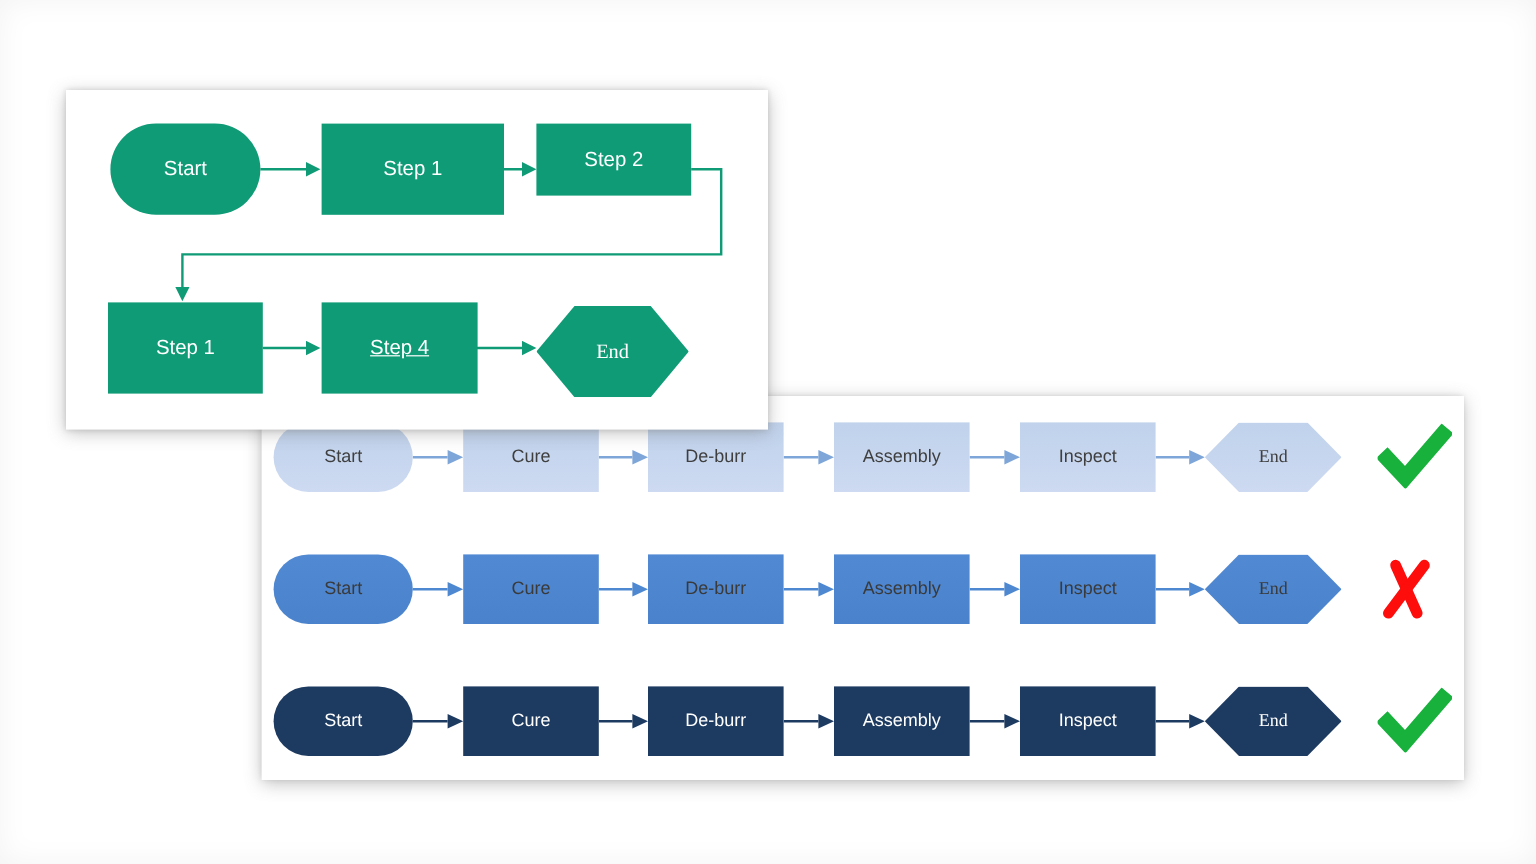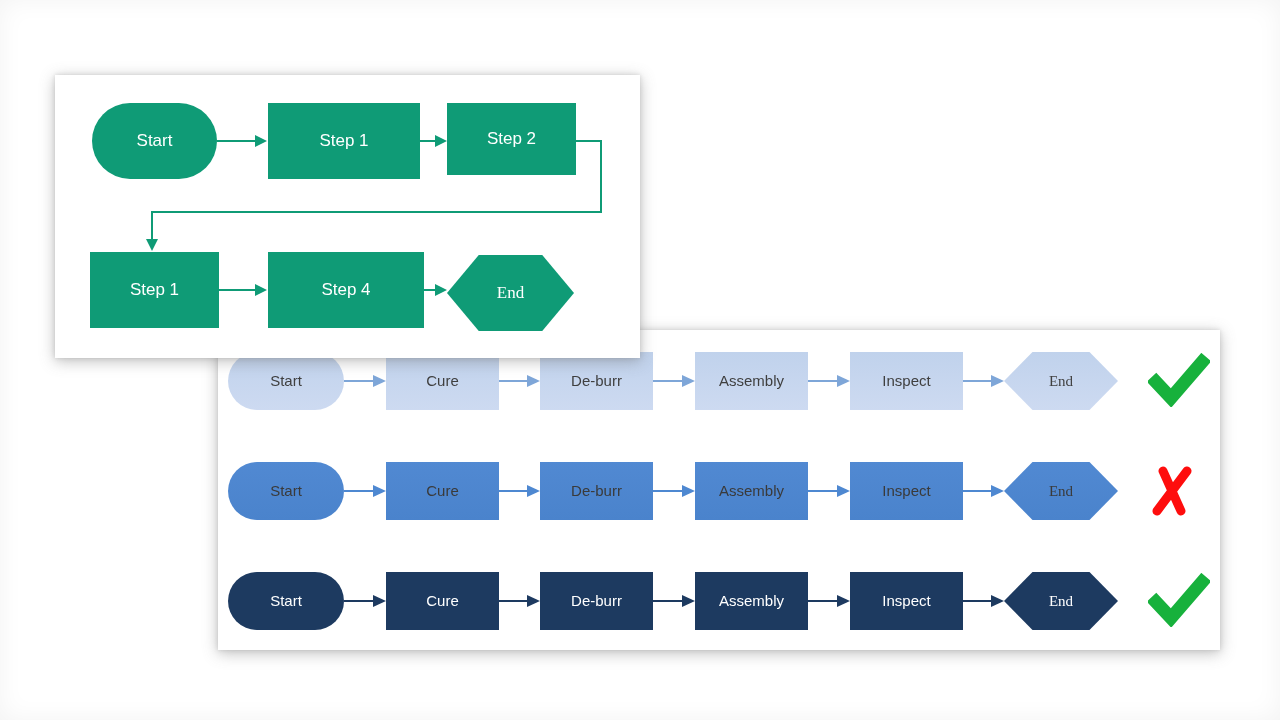--- a/index.html
+++ b/index.html
@@ -57,23 +57,23 @@
       <path d="M162,66 H202" marker-end="url(#ah)"></path>
       <path d="M342,66 H382" marker-end="url(#ah)"></path>
       <path d="M521,66 L546,66 L546,137 L97,137 L97,166" marker-end="url(#ah)"></path>
       <path d="M164,215 H202" marker-end="url(#ah)"></path>
       <path d="M342,215 H382" marker-end="url(#ah)"></path>
     </g>
   </svg>
   <div id="green-nodes">
       <div class="flow-node g-node shape-stadium" style="left: 37px; top: 28px; width: 125px; height: 76px; background: rgb(15, 155, 118);">Start</div>
       <div class="flow-node g-node shape-rect" style="left: 213px; top: 28px; width: 152px; height: 76px; background: rgb(15, 155, 118);">Step 1</div>
-      <div class="flow-node g-node shape-rect" style="left: 392px; top: 28px; width: 129px; height: 72px; background: rgb(15, 155, 118);">Step 2</div>
+      <div class="flow-node g-node shape-rect" style="left: 392px; top: 28px; width: 129px; height: 60px; background: rgb(15, 155, 118);">Step 2</div>
       <div class="flow-node g-node shape-rect" style="left: 35px; top: 177px; width: 129px; height: 76px; background: rgb(15, 155, 118);">Step 1</div>
-      <div class="flow-node g-node shape-rect" style="left: 213px; top: 177px; width: 156px; height: 76px; background: rgb(15, 155, 118);">Step 4</div>
+      <div class="flow-node g-node shape-rect" style="left: 213px; top: 177px; width: 130px; height: 76px; background: rgb(15, 155, 118); text-decoration: underline;">Step 4</div>
       <div class="flow-node g-node shape-hexagon" style="left: 392px; top: 180px; width: 127px; height: 76px; background: rgb(15, 155, 118);">End</div>
     </div>
 </div>
 
 <div class="card" id="card-bottom">
   <div id="comparison-rows">
       <div class="flow-node row-node v-light shape-stadium" style="left: 10px; top: 22px; width: 116px; height: 58px;">Start</div>
       <div class="arrow-connector" style="left: 126px; top: 44px; width: 42px; height: 14px;"><svg width="42" height="14" viewBox="0 0 42 14">
     <line x1="0" y1="7" x2="29" y2="7" stroke="#7ea6d8" stroke-width="2"></line>
     <polygon points="29,1 42,7 29,13" fill="#7ea6d8"></polygon>

